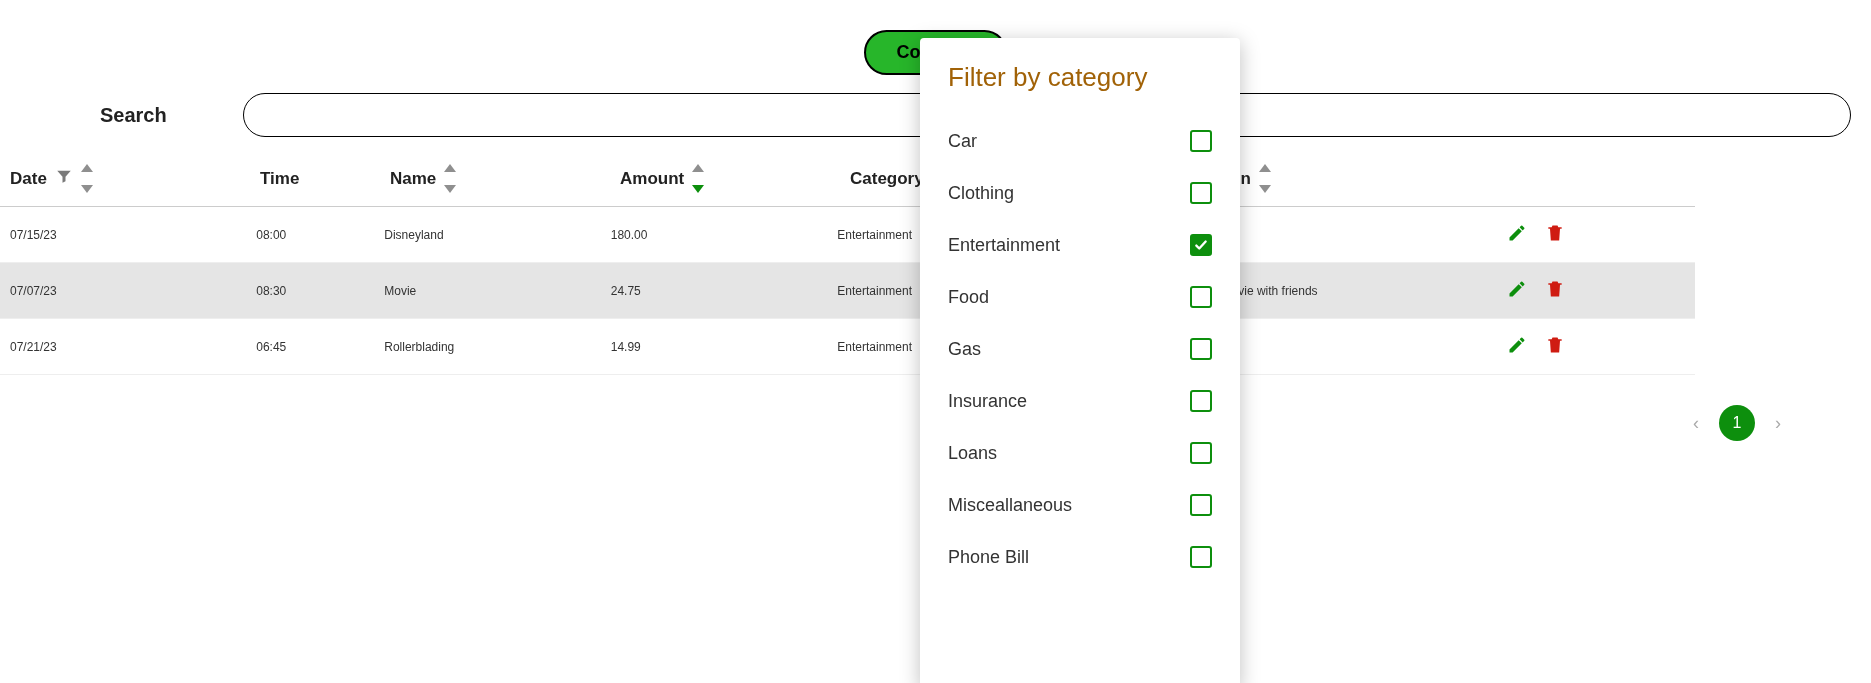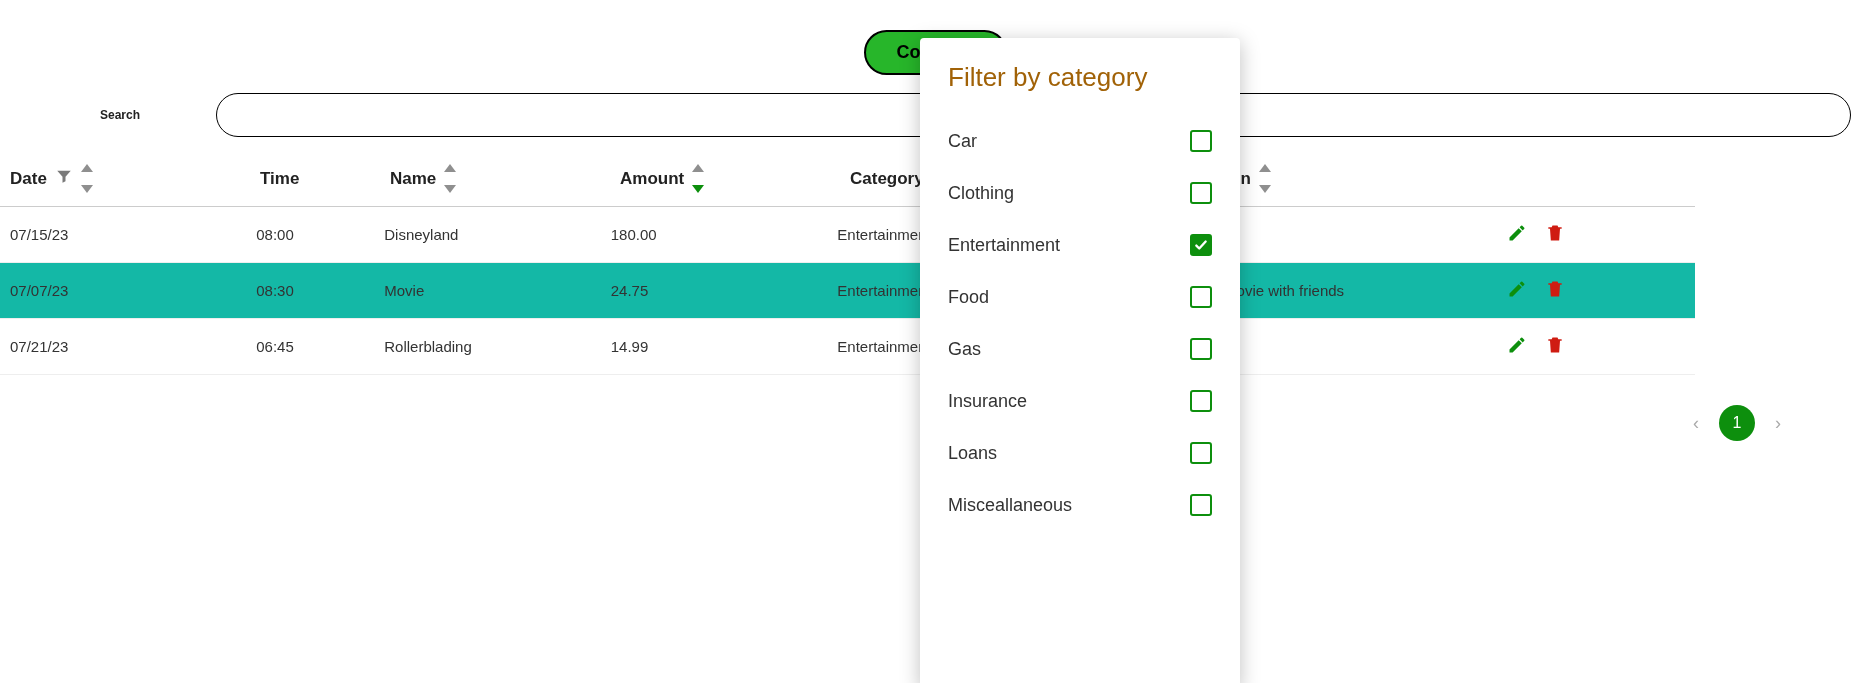--- a/index.html
+++ b/index.html
@@ -33,21 +33,21 @@
     cursor: pointer;
   }
   .search-row {
     display: flex;
     align-items: center;
     padding: 0 10px 0 100px;
     margin-bottom: 14px;
   }
   .search-label {
     font-weight: 700;
-    font-size: 12px;
+    font-size: 20px;
     margin-right: 76px;
   }
   .search-input {
     flex: 1;
     height: 44px;
     border: 1.5px solid #000;
     border-radius: 999px;
     padding: 0 20px;
     font-size: 16px;
     outline: none;
@@ -83,25 +83,25 @@
   .sort-up { fill: #8f8f8f; }
   .sort-down { fill: #8f8f8f; }
   .sort-down.active { fill: #0d8f0d; }
   .filter-icon { fill: #7a7a7a; }
   .row {
     display: flex;
     align-items: center;
     min-height: 56px;
     border-bottom: 1px solid #eee;
     padding: 0 10px;
-    font-size: 15px;
+    font-size: 12px;
     font-weight: 500;
     color: #333;
   }
-  .row.alt { background: #14b8a6; }
+  .row.alt { background: #e5e5e5; }
   .row .col { font-weight: 500; }
   .edit-icon { fill: #0d8f0d; cursor:pointer; }
   .delete-icon { fill: #cf1c12; cursor:pointer; }
   .pagination {
     display:flex;
     justify-content:flex-end;
     align-items:center;
     gap: 20px;
     padding: 30px 90px 0 0;
   }
@@ -330,16 +330,20 @@
         <span class="chk"></span>
       </div>
       <div class="filter-item">
         <span>Loans</span>
         <span class="chk"></span>
       </div>
       <div class="filter-item">
         <span>Misceallaneous</span>
         <span class="chk"></span>
       </div>
+      <div class="filter-item">
+        <span>Phone Bill</span>
+        <span class="chk"></span>
+      </div>
     </div>
   </div>
 
 </div>
 
 </body></html>

